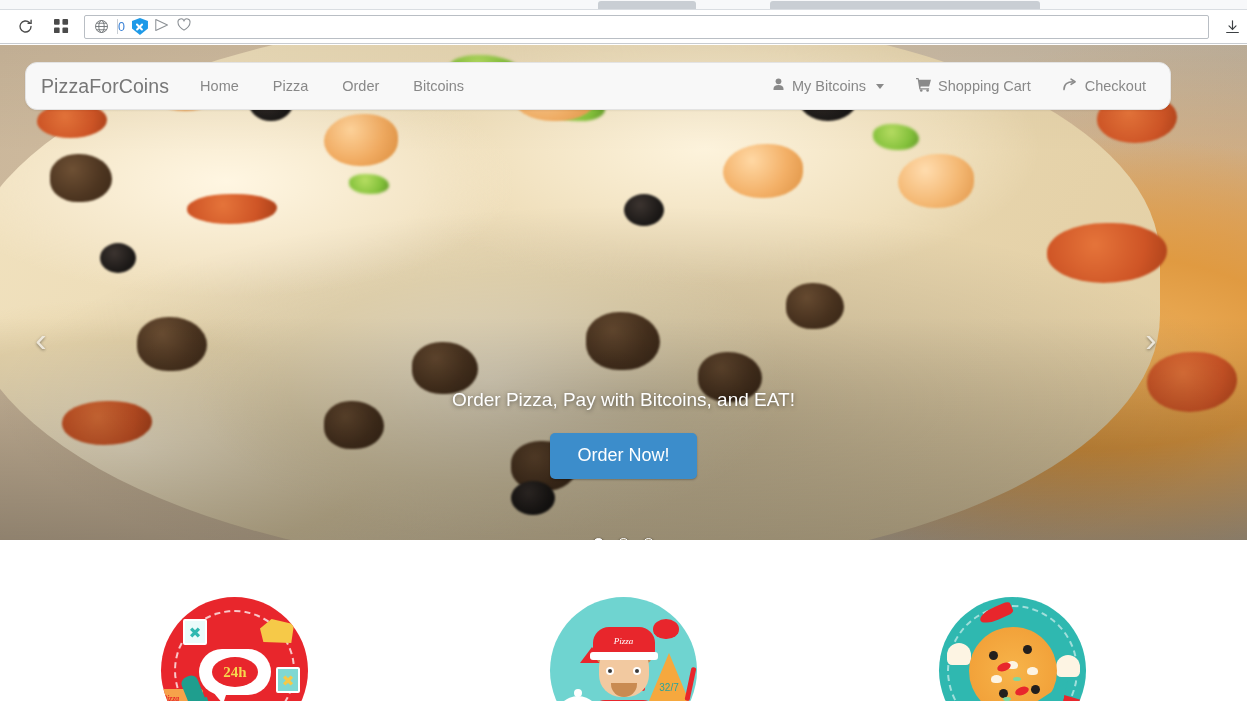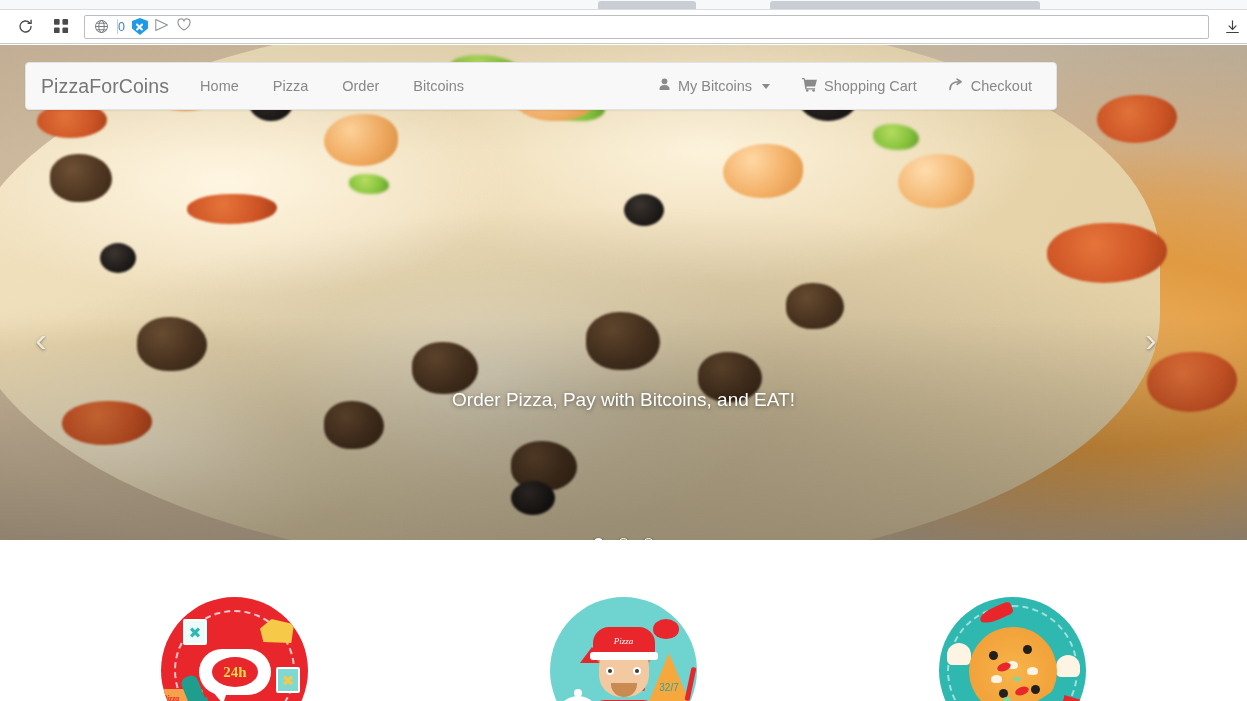--- a/index.html
+++ b/index.html
@@ -139,24 +139,24 @@
   .hero-vig {
     position:absolute; inset:0;
     background:
       linear-gradient(to bottom, rgba(0,0,0,0.05) 0%, rgba(0,0,0,0) 22%, rgba(0,0,0,0) 55%, rgba(0,0,0,0.30) 100%),
       radial-gradient(ellipse 70% 55% at 50% 72%, rgba(0,0,0,0.20) 0%, rgba(0,0,0,0) 72%);
   }
 
   
   .navbar {
     position: absolute; top: 17px; left: 25px;
-    width: 1032px; height: 48px;
+    width: 1146px; height: 48px;
     background: #f8f8f8;
     border: 1px solid #e3e3e3;
-    border-radius: 4px;
+    border-radius: 12px;
     display: flex; align-items: center;
     z-index: 20;
     box-shadow: 0 1px 2px rgba(0,0,0,0.06);
   }
   .brand {
     font-size: 19.5px; color: #777777;
     padding: 0 14px 0 15px; white-space: nowrap;
     letter-spacing: .1px;
   }
   .nav-links { display:flex; align-items:center; }
@@ -542,20 +542,21 @@
 
       <div class="car-arrow left">
         <span>‹</span>
       </div>
       <div class="car-arrow right">
         <span>›</span>
       </div>
 
       <div class="hero-caption">
         <div class="hero-sub">Order Pizza, Pay with Bitcoins, and EAT!</div>
+        <button class="order-btn">Order Now!</button>
       </div>
 
       <div class="car-dots">
         <div class="dot active"></div>
         <div class="dot"></div>
         <div class="dot"></div>
       </div>
     </div>
 
     <div class="features">

